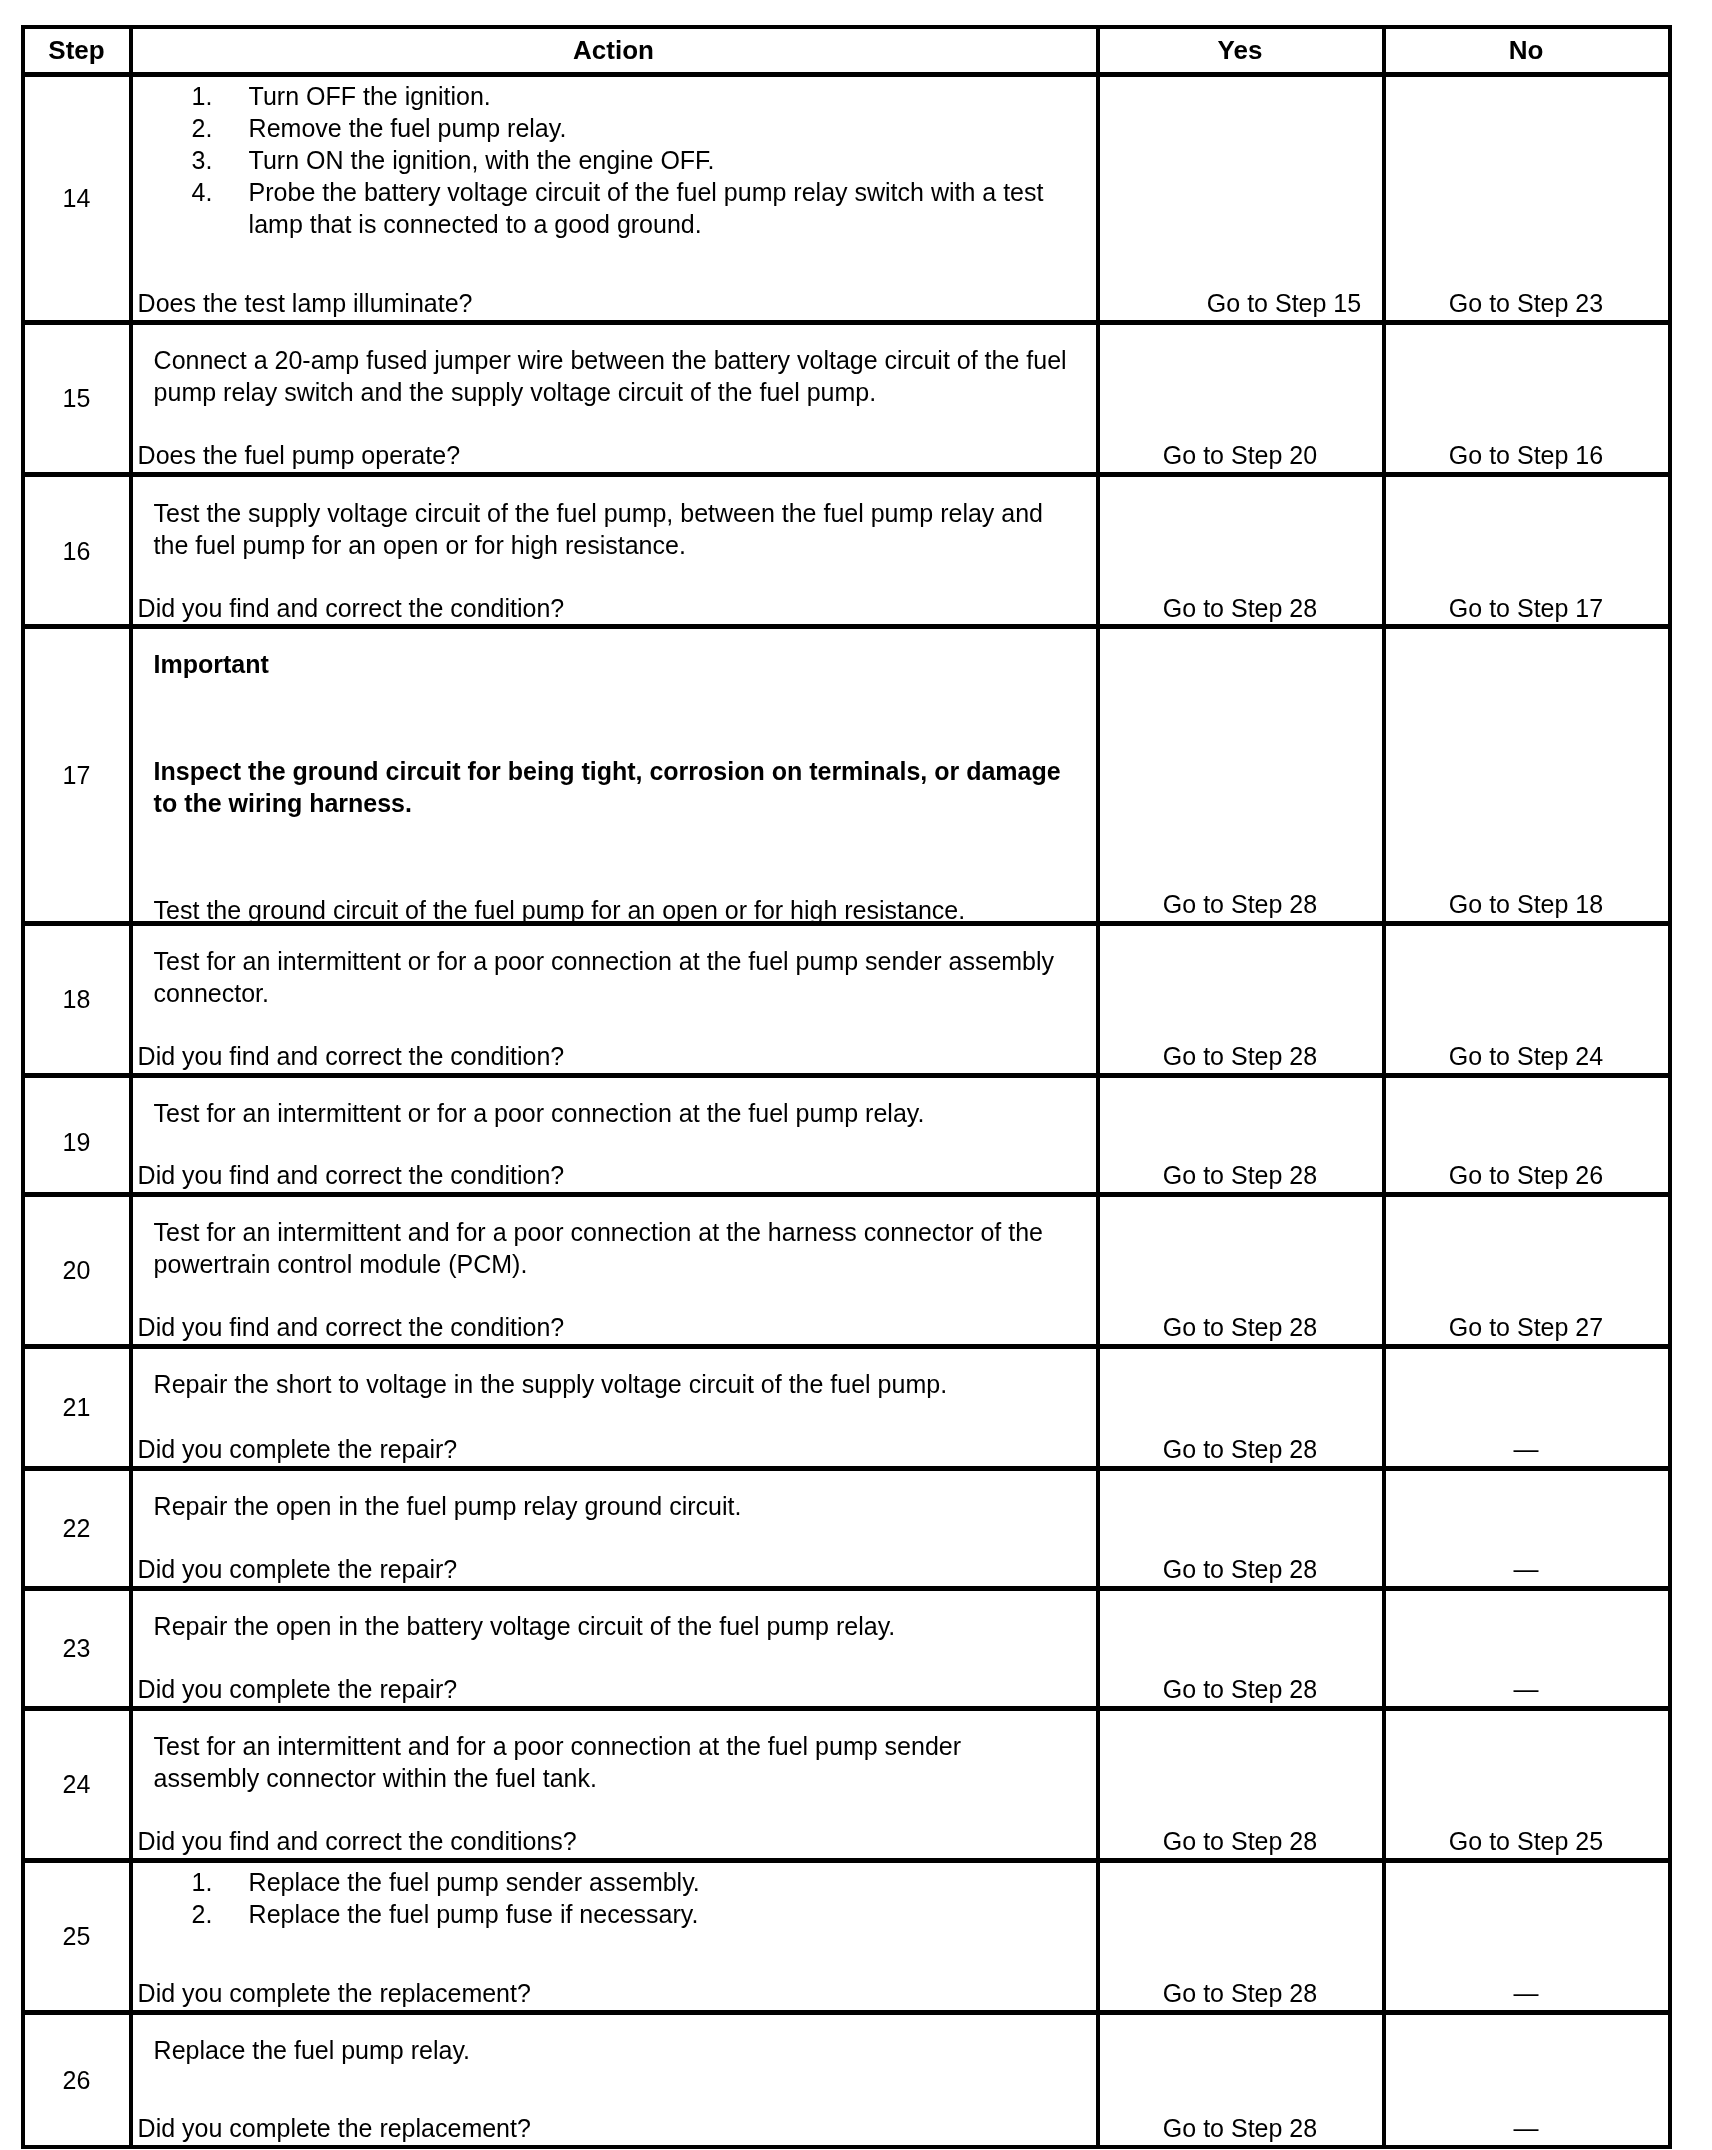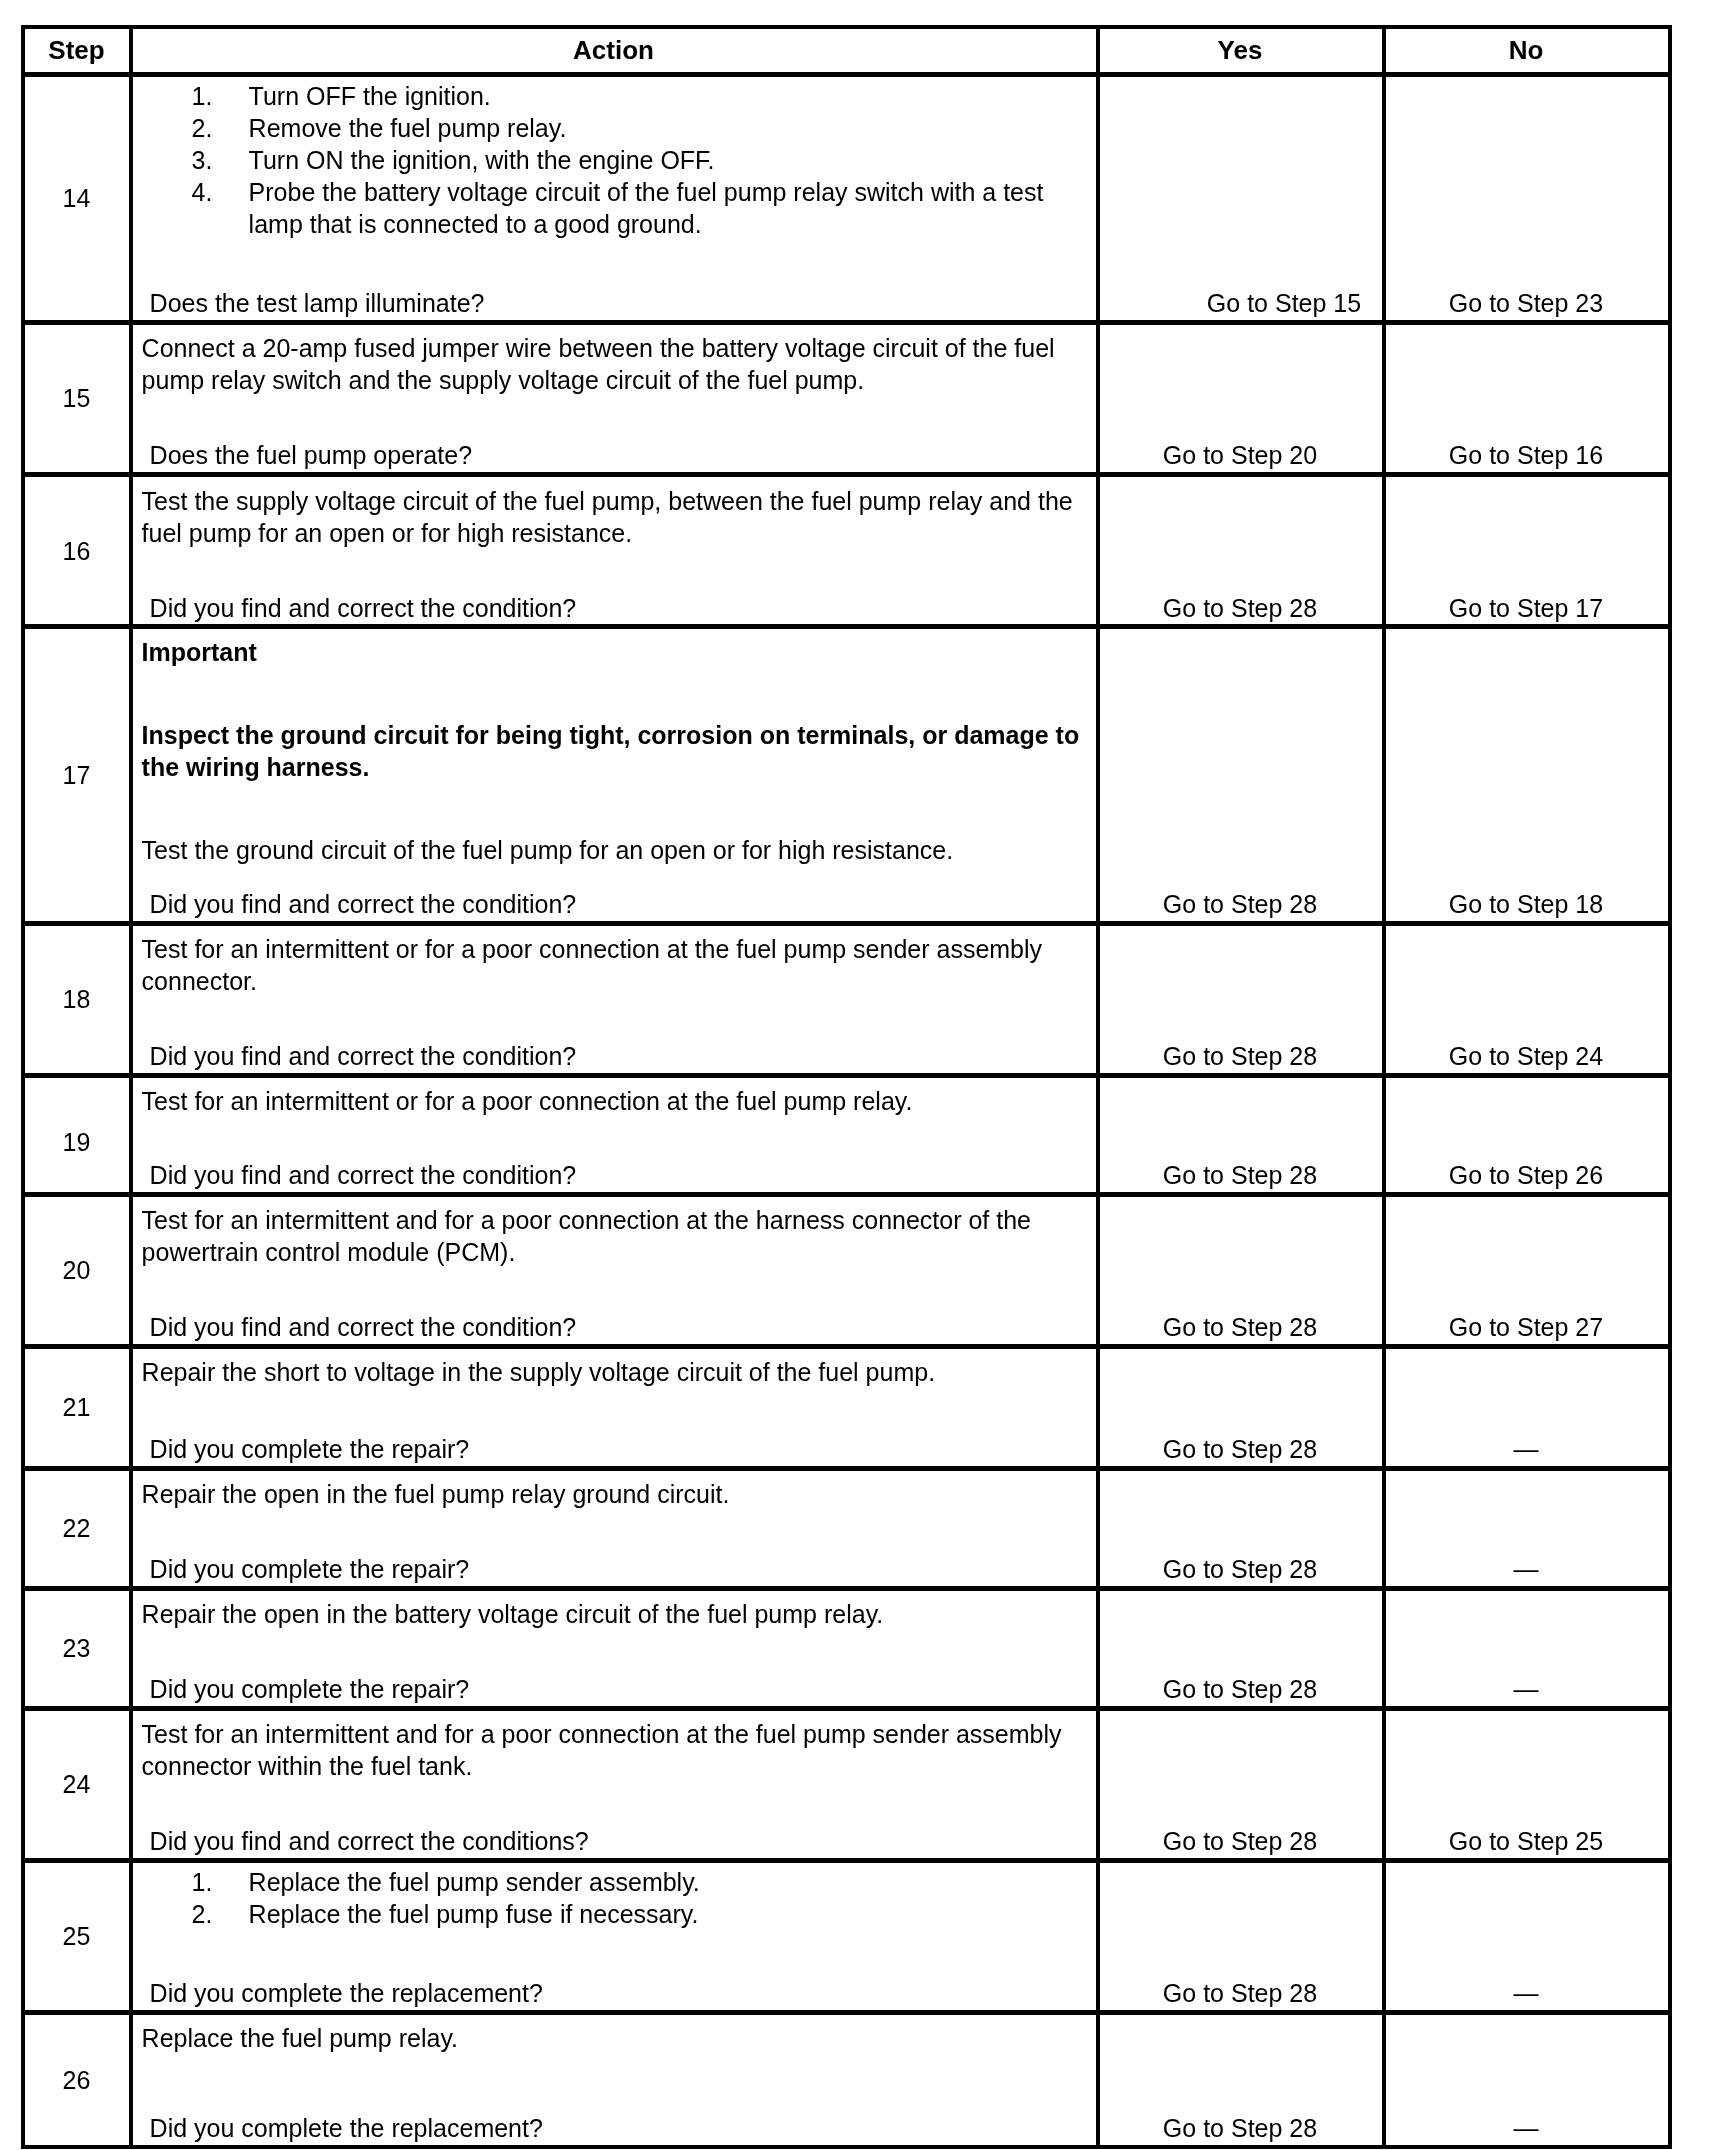--- a/index.html
+++ b/index.html
@@ -58,23 +58,23 @@
   }
   .action {
     font-size: 25px;
     line-height: 32px;
     padding: 2.9px 5.9px 1.5px 5.1px;
     display: flex;
     flex-direction: column;
   }
   .action .body { flex: 0 0 auto; }
   .action .spacer { flex: 1 1 auto; }
-  .action .question { flex: 0 0 auto; white-space: nowrap; margin-left: 12px; }
+  .action .question { flex: 0 0 auto; white-space: nowrap; }
   .action p {
-    margin: 4px;
+    margin: 16px;
   }
   .action .gap { height: 43px; }
   .action .bold { font-weight: bold; }
   .list { margin: 0; padding: 0; list-style: none; }
   .list li {
     position: relative;
     padding-left: 111px;
   }
   .list li .num {
     position: absolute;

